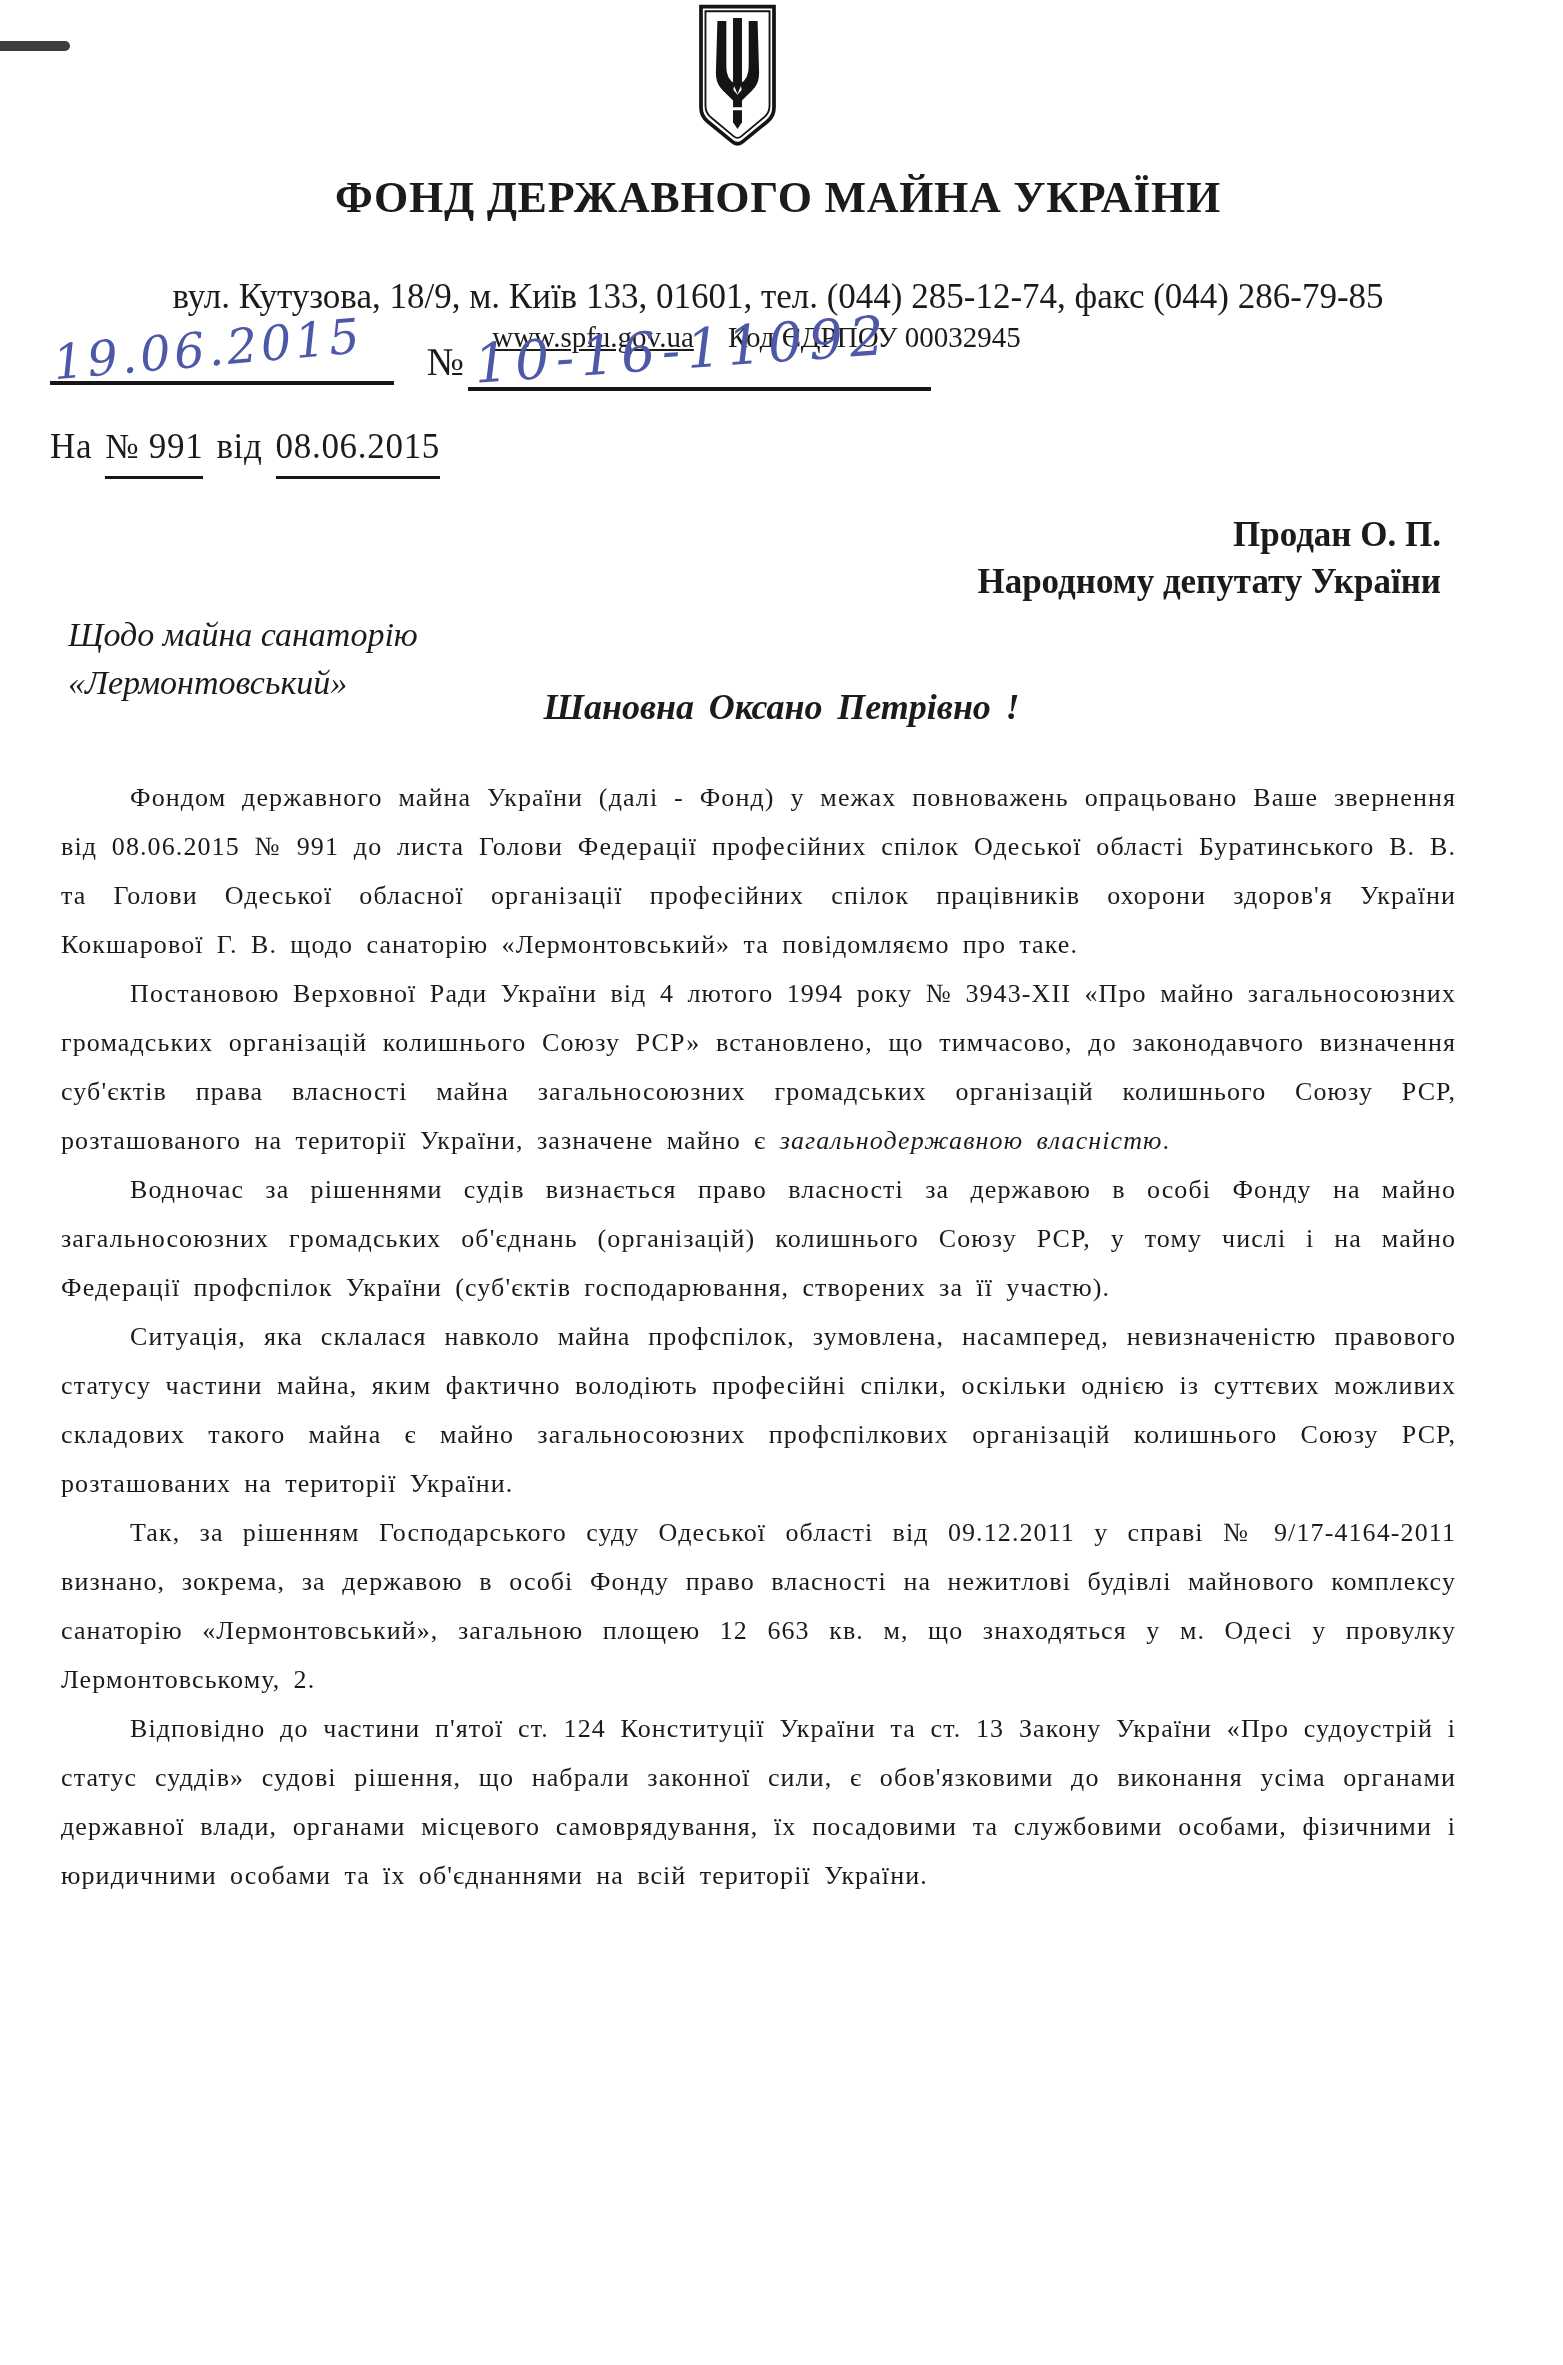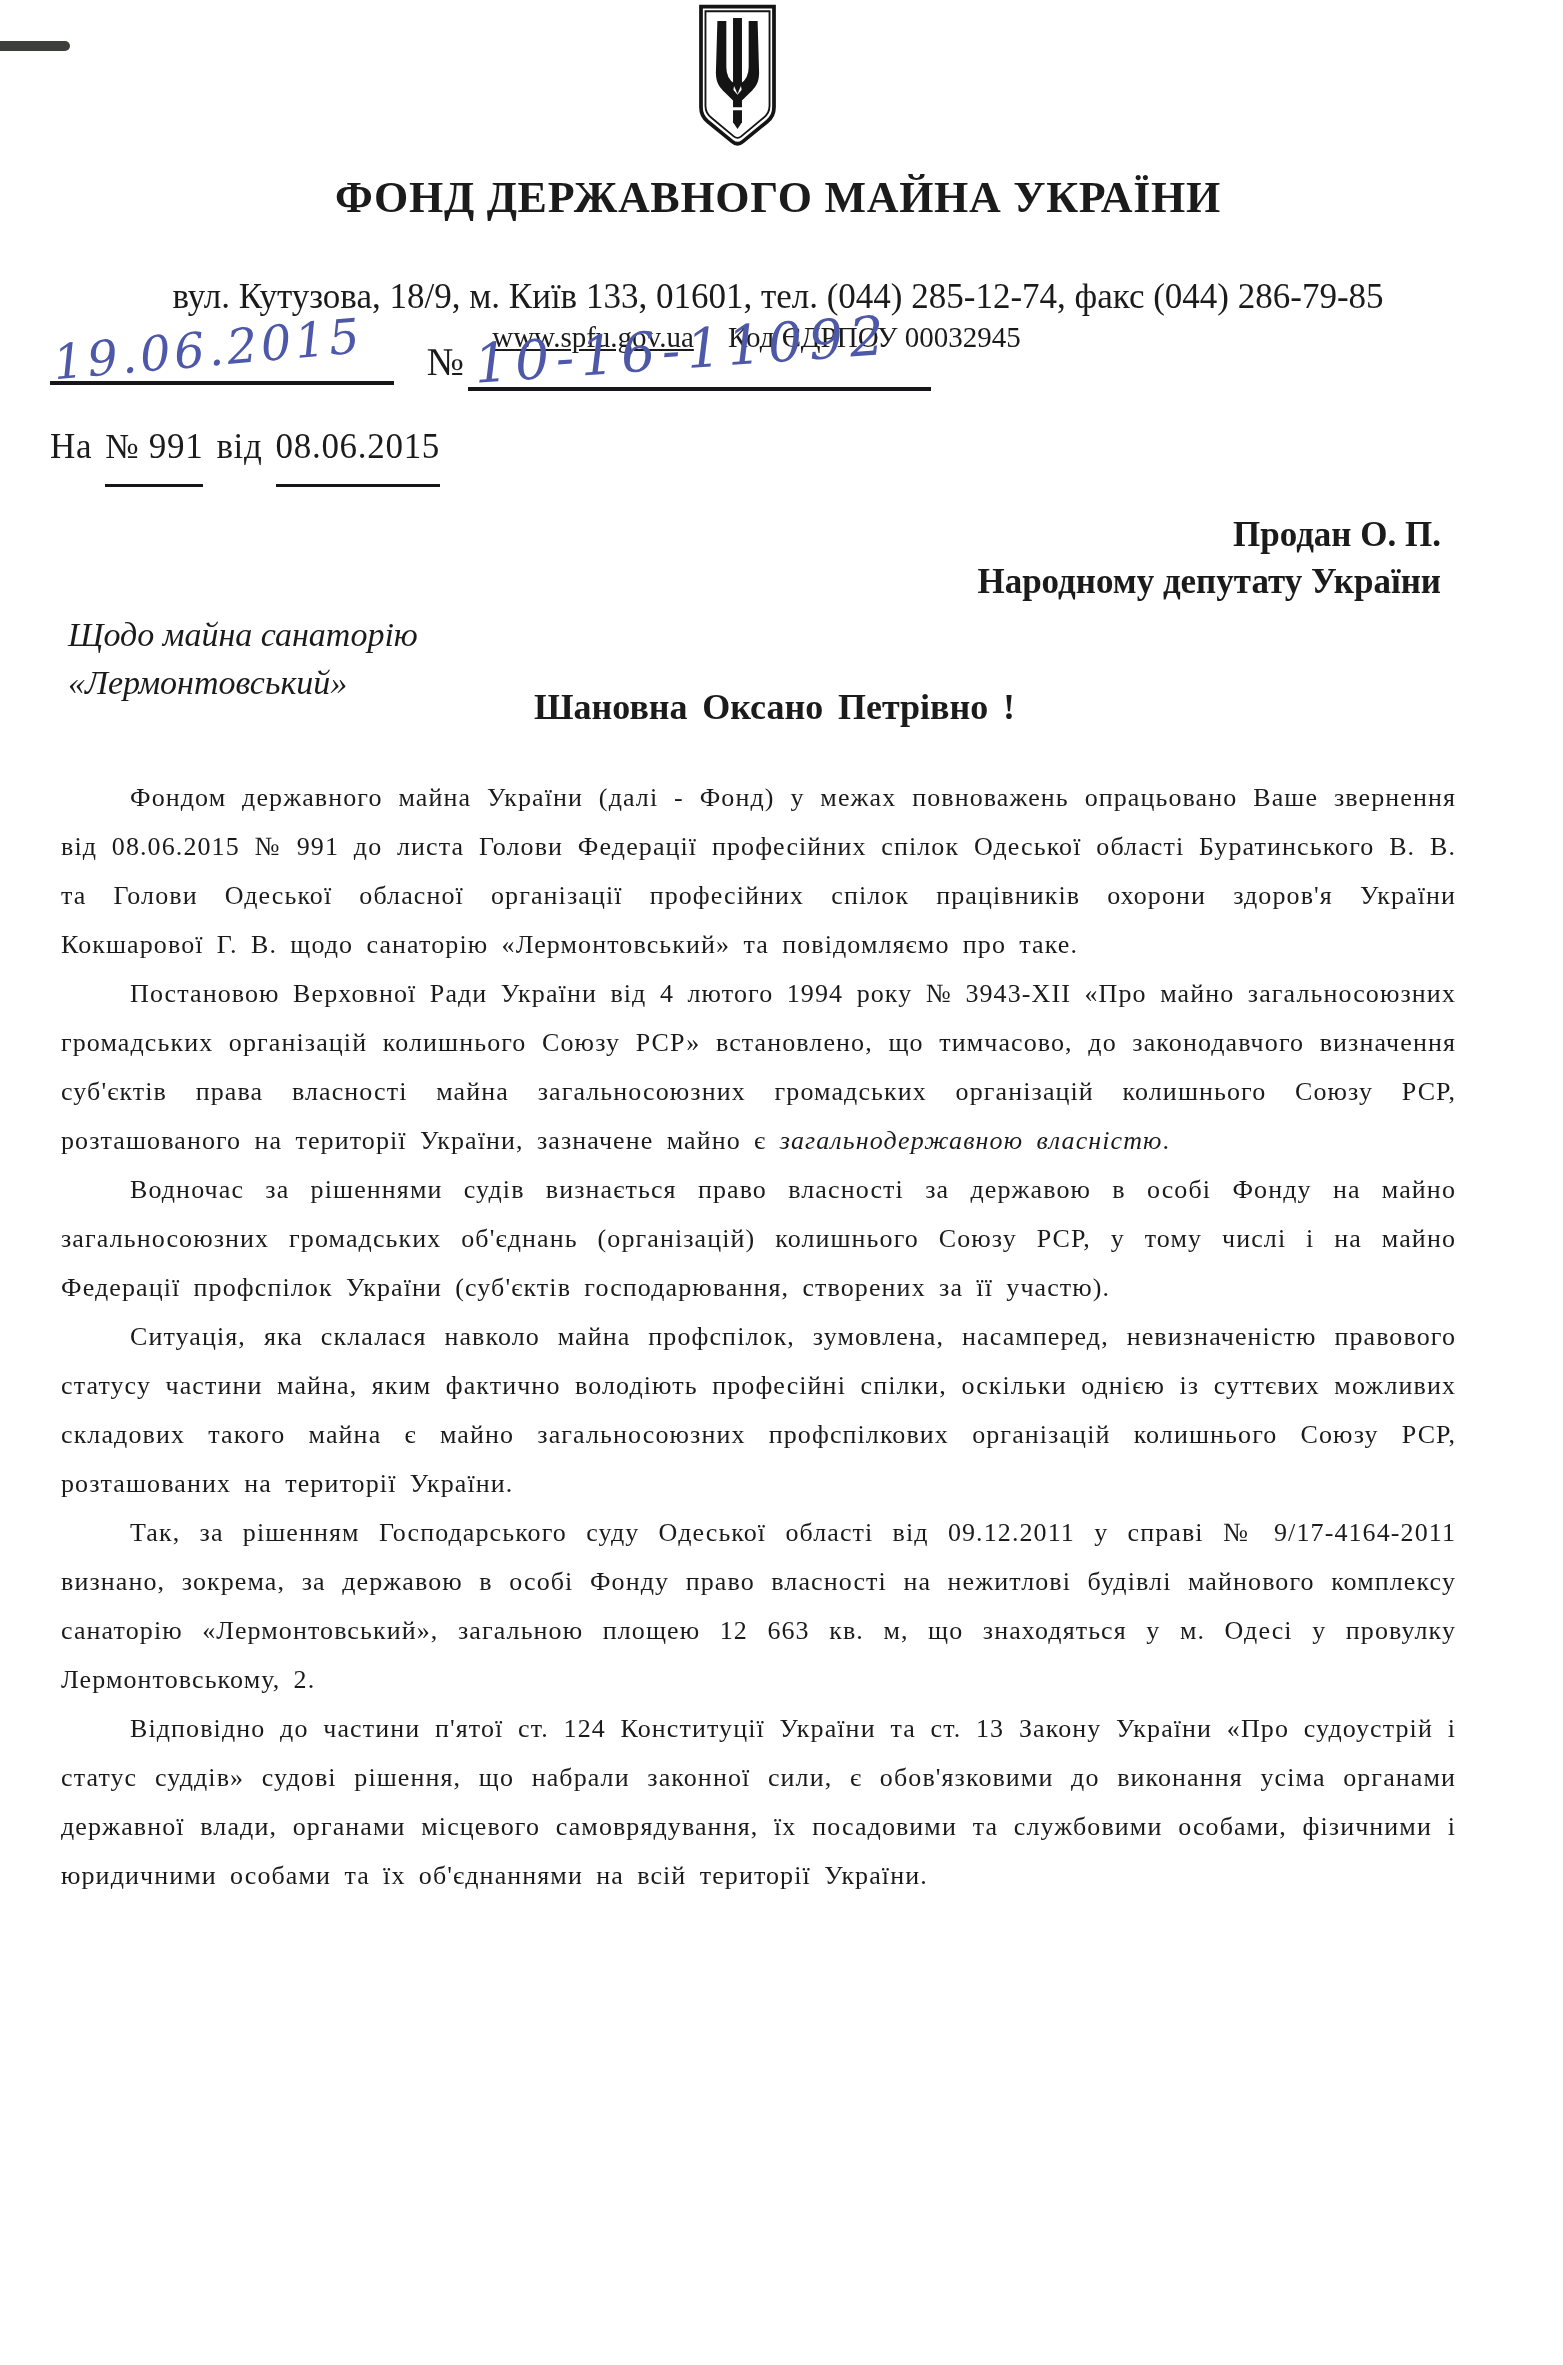--- a/index.html
+++ b/index.html
@@ -45,33 +45,33 @@
   .hw-date-wrap .hw{font-size:48px;letter-spacing:3.6px;transform:rotate(-5deg) translateY(-4.3px);}
   .no-sign{font-size:39px;margin:0 4.3px 1.4px 33px;}
   .hw-num-wrap{
     display:inline-block;border-bottom:4.3px solid #15151a;
     padding:0 40px 0 5.7px;margin-bottom:-5.7px;
   }
   .hw-num-wrap .hw{font-size:54px;letter-spacing:6.5px;transform:rotate(-4deg) translateY(-5.7px);}
   .ref-row2{
     position:absolute;left:50px;top:427px;font-size:35px;letter-spacing:0.7px;
   }
-  .ref-row2 .u{border-bottom:3.6px solid #15151a;padding-bottom:18px;}
+  .ref-row2 .u{border-bottom:3.6px solid #15151a;padding-bottom:10px;}
   .ref-row2 .gap{display:inline-block;width:13px;}
   .recipient{
     position:absolute;right:123px;top:511px;
     text-align:right;font-weight:700;font-size:35px;line-height:47px;
   }
   .subject{
     position:absolute;left:68px;top:611px;
     font-style:italic;font-size:34px;line-height:48px;
   }
   .salutation{
-    position:absolute;left:208px;top:686px;width:1133px;
-    text-align:center;font-weight:700;font-size:36px;word-spacing:5.7px;
+    position:absolute;left:215px;top:686px;width:1133px;
+    text-align:center;font-weight:700;font-size:36px;word-spacing:5.7px;font-style:italic;
   }
   .letter-body{
     position:absolute;left:61px;top:773px;width:1395px;
   }
   .letter-body p{
     margin:0;text-align:justify;text-indent:69px;
     font-size:26px;line-height:49px;
     letter-spacing:1.1px;word-spacing:5.7px;
   }
   .it{font-style:italic;}

